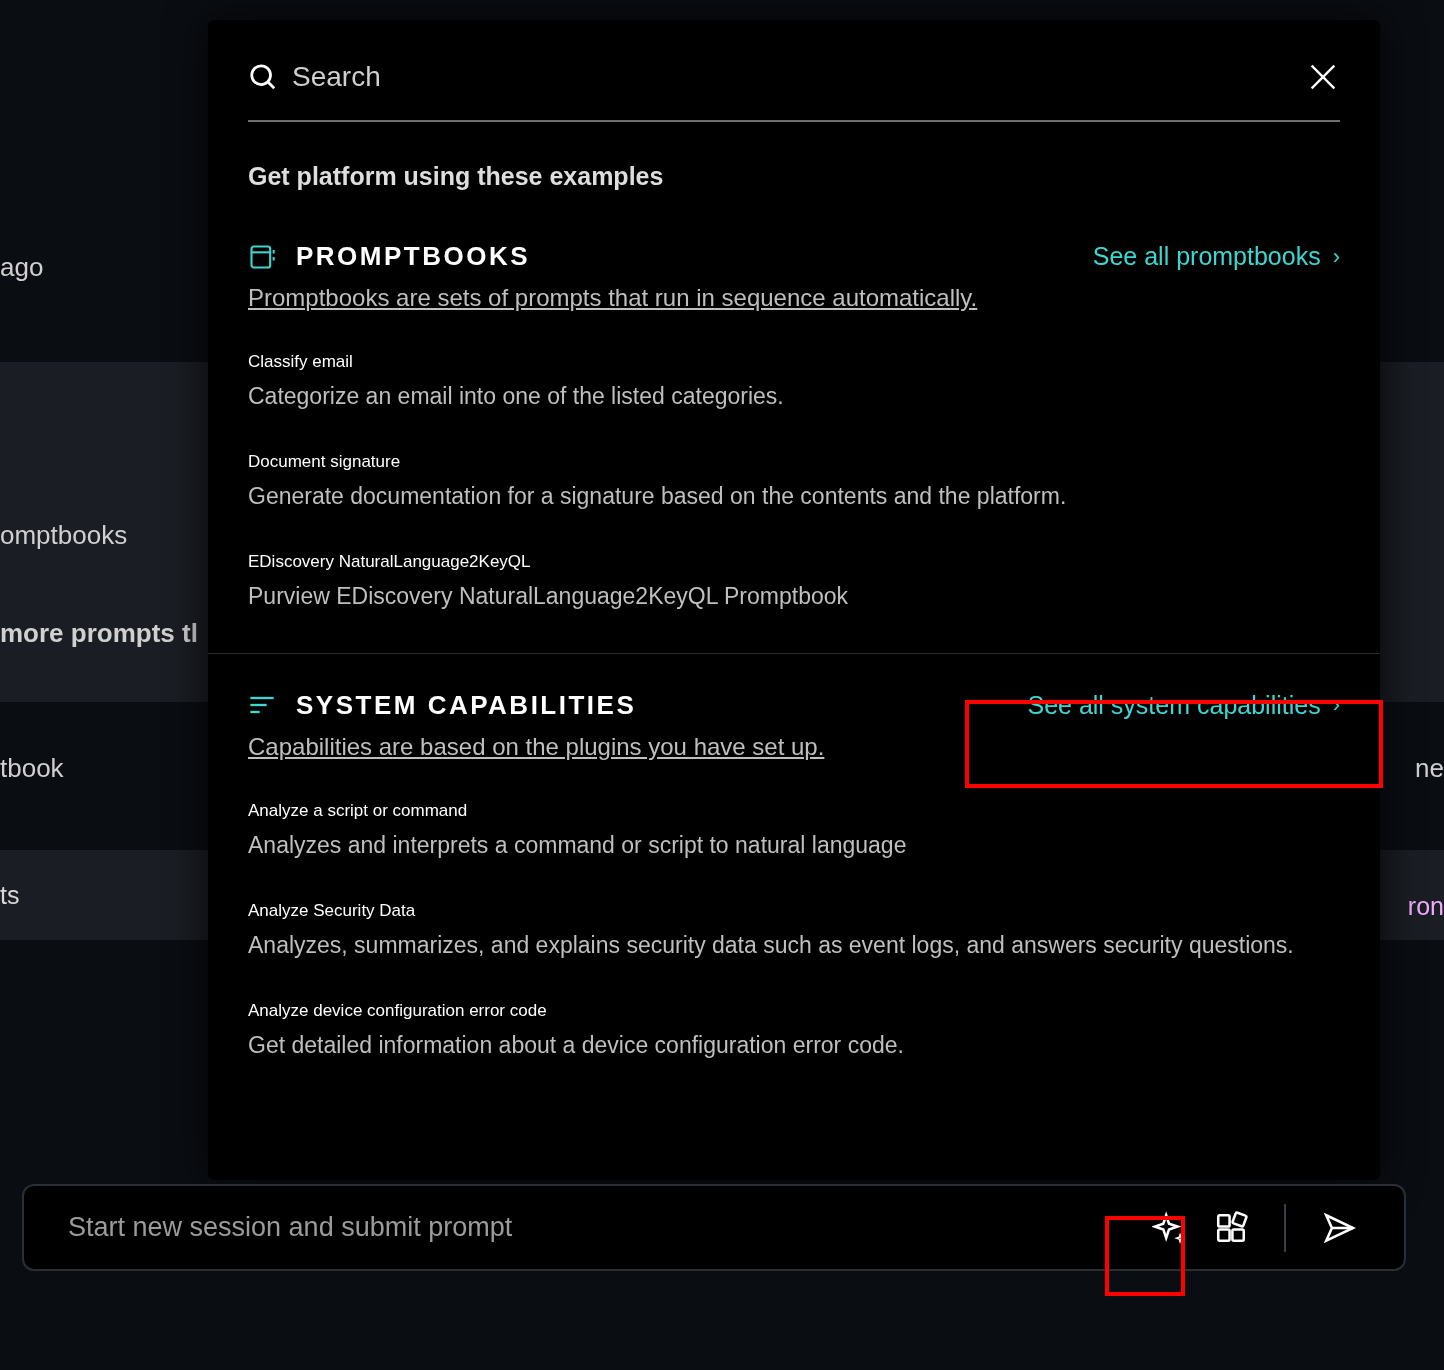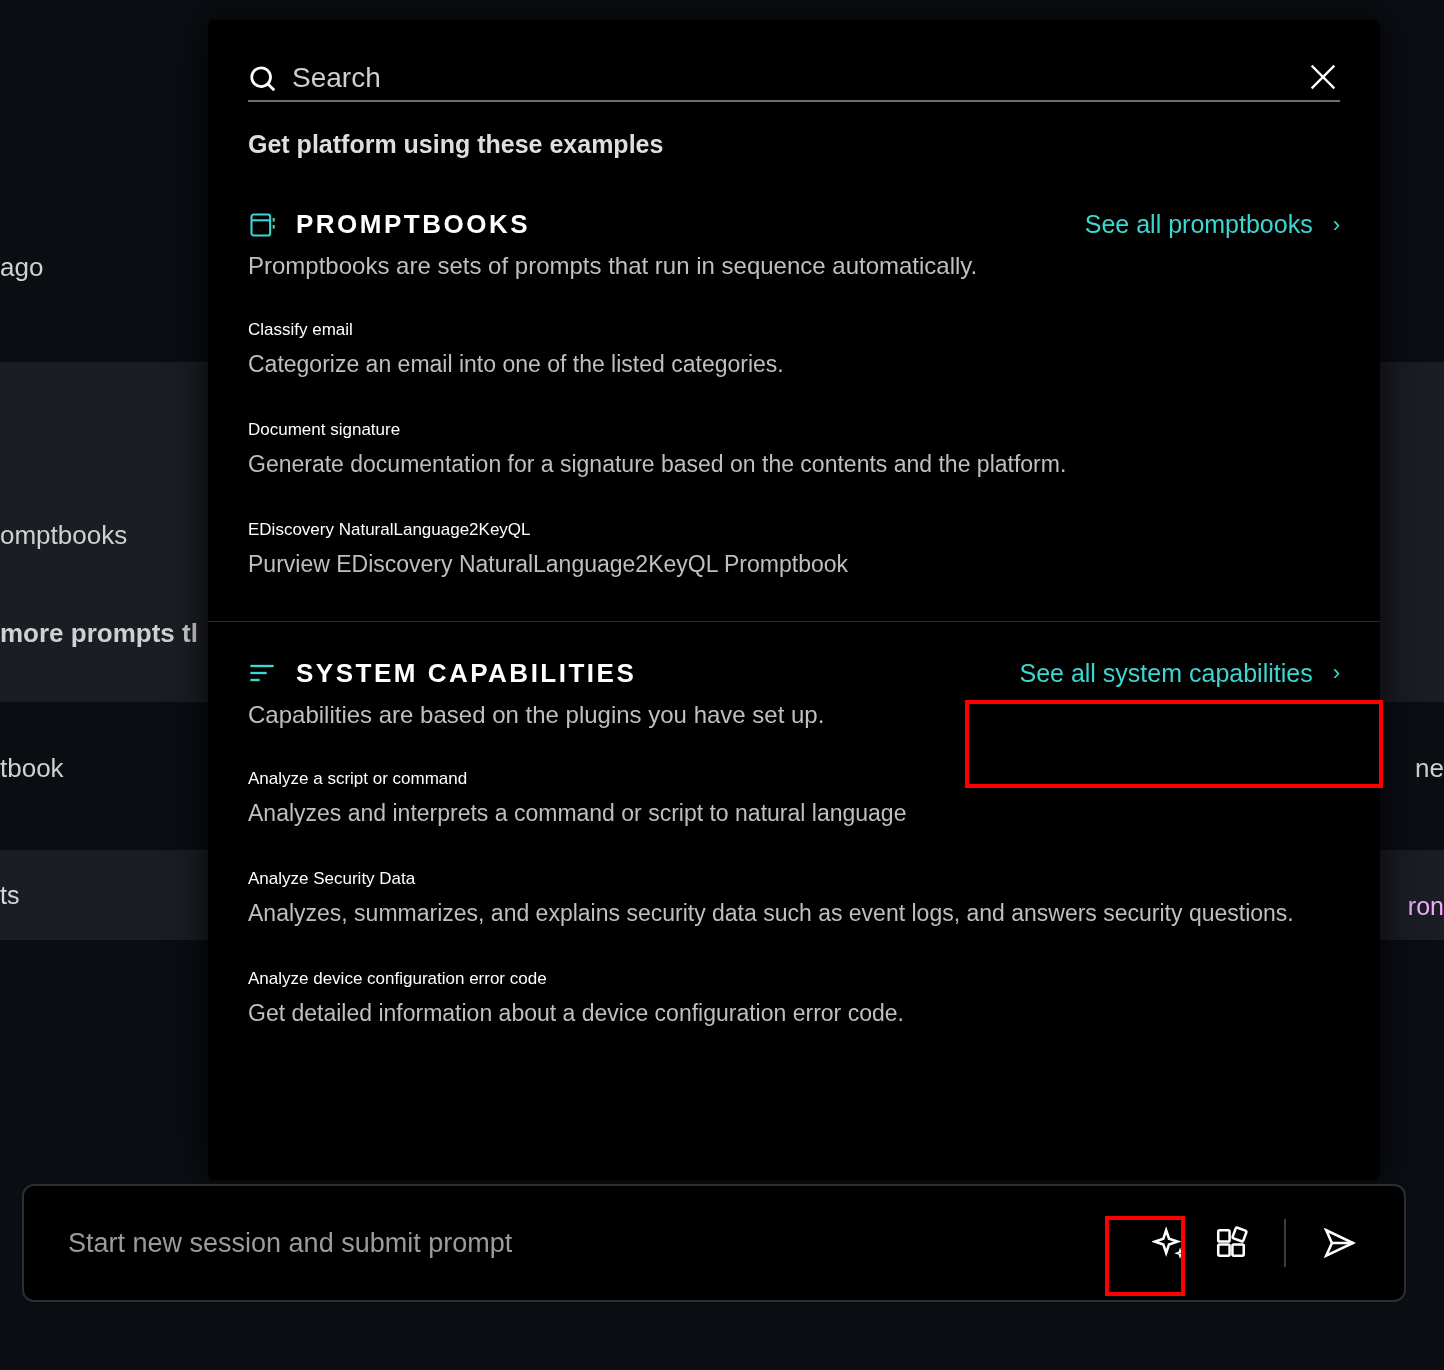--- a/index.html
+++ b/index.html
@@ -53,24 +53,24 @@
       width: 1172px;
       height: 1160px;
       background: #000000;
       border-radius: 6px;
       padding: 40px 40px 20px 40px;
       box-shadow: 0 0 40px rgba(0,0,0,0.8);
     }
     
     .search-row {
       display: flex;
-      align-items: flex-end;
+      align-items: center;
       border-bottom: 2px solid #6e6e6e;
-      padding-bottom: 6px;
-      margin-bottom: 28px;
+      padding-bottom: 26px;
+      margin-bottom: 40px;
     }
     .search-icon {
       width: 30px;
       height: 30px;
       color: #ffffff;
       margin-right: 14px;
       flex-shrink: 0;
     }
     .search-input {
       flex: 1;
@@ -118,31 +118,32 @@
       font-size: 26px;
       font-weight: 700;
       letter-spacing: 2.5px;
       color: #ffffff;
     }
     .see-all {
       color: #3dd6d0;
       font-size: 25px;
       display: flex;
       align-items: center;
-      gap: 20px;
+      gap: 12px;
       cursor: pointer;
     }
     .see-all .chev {
       font-size: 22px;
     }
     
     .section-desc {
       font-size: 24px;
       color: #bfbfbf;
       margin-bottom: 40px;
+      text-decoration: underline;
     }
     
     .item {
       margin-bottom: 40px;
       cursor: pointer;
     }
     .item-title {
       font-size: 17px;
       font-weight: 400;
       color: #ffffff;
@@ -170,21 +171,21 @@
       left: 965px;
       width: 418px;
       height: 88px;
     }
     
     .prompt-bar {
       position: absolute;
       top: 1184px;
       left: 22px;
       width: 1384px;
-      height: 118px;
+      height: 87px;
       background: #000000;
       border: 2px solid #2a2e35;
       border-radius: 12px;
       display: flex;
       align-items: center;
       padding: 0 48px 0 44px;
     }
     .prompt-input {
       flex: 1;
       background: transparent;

